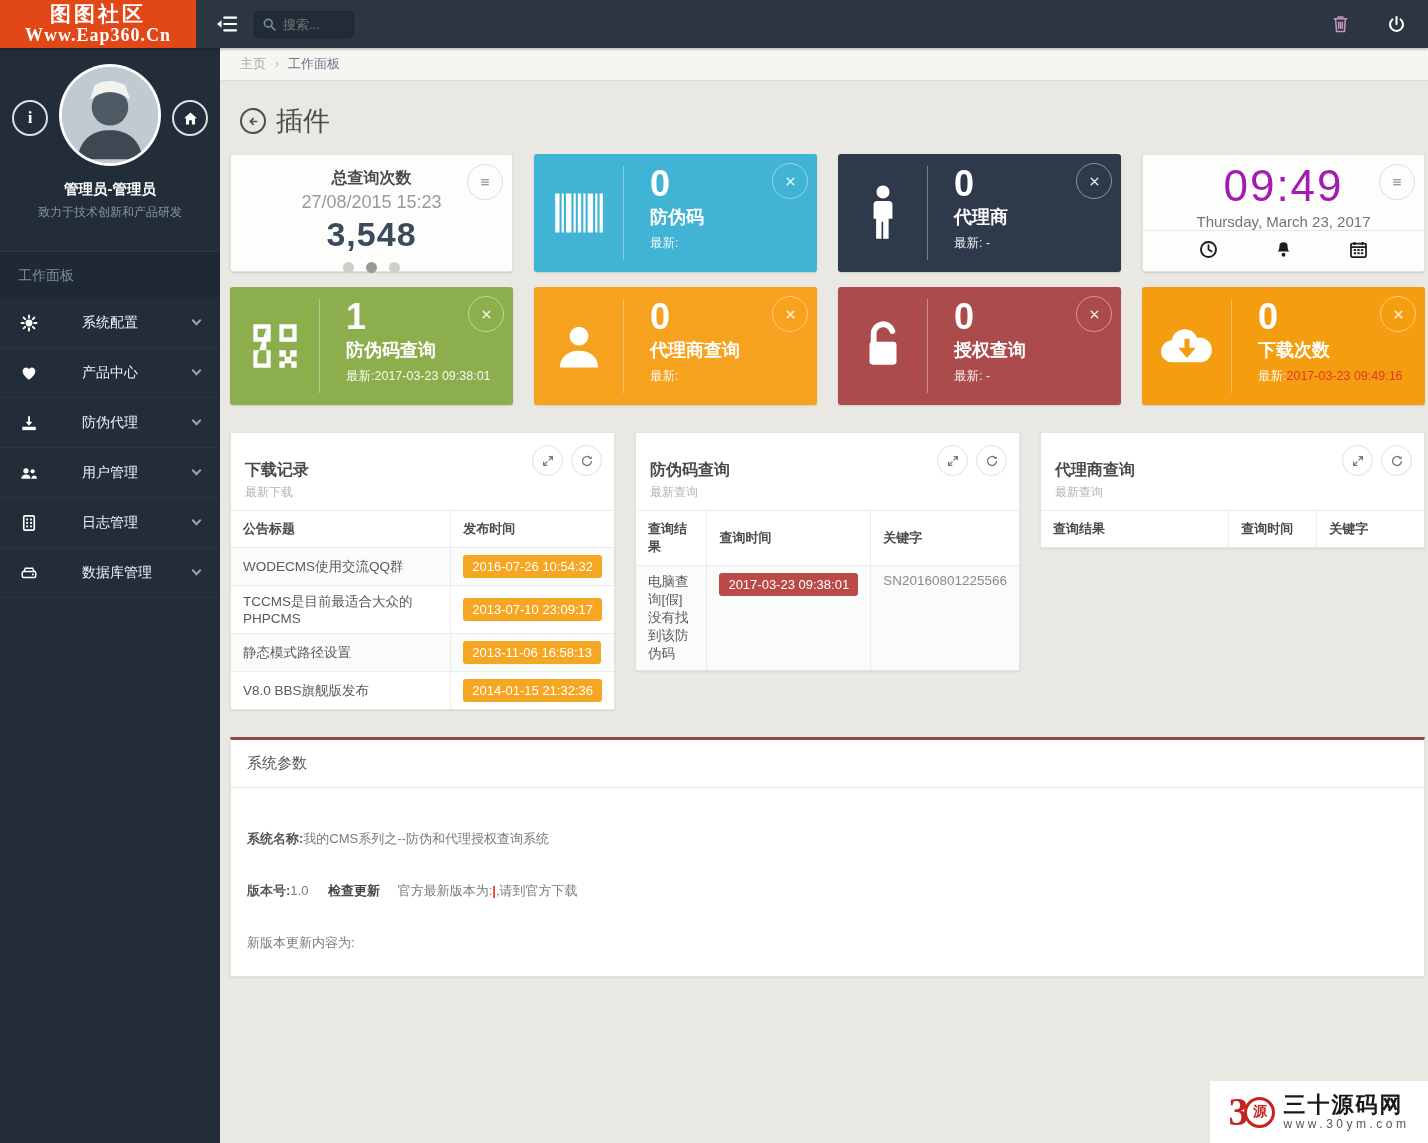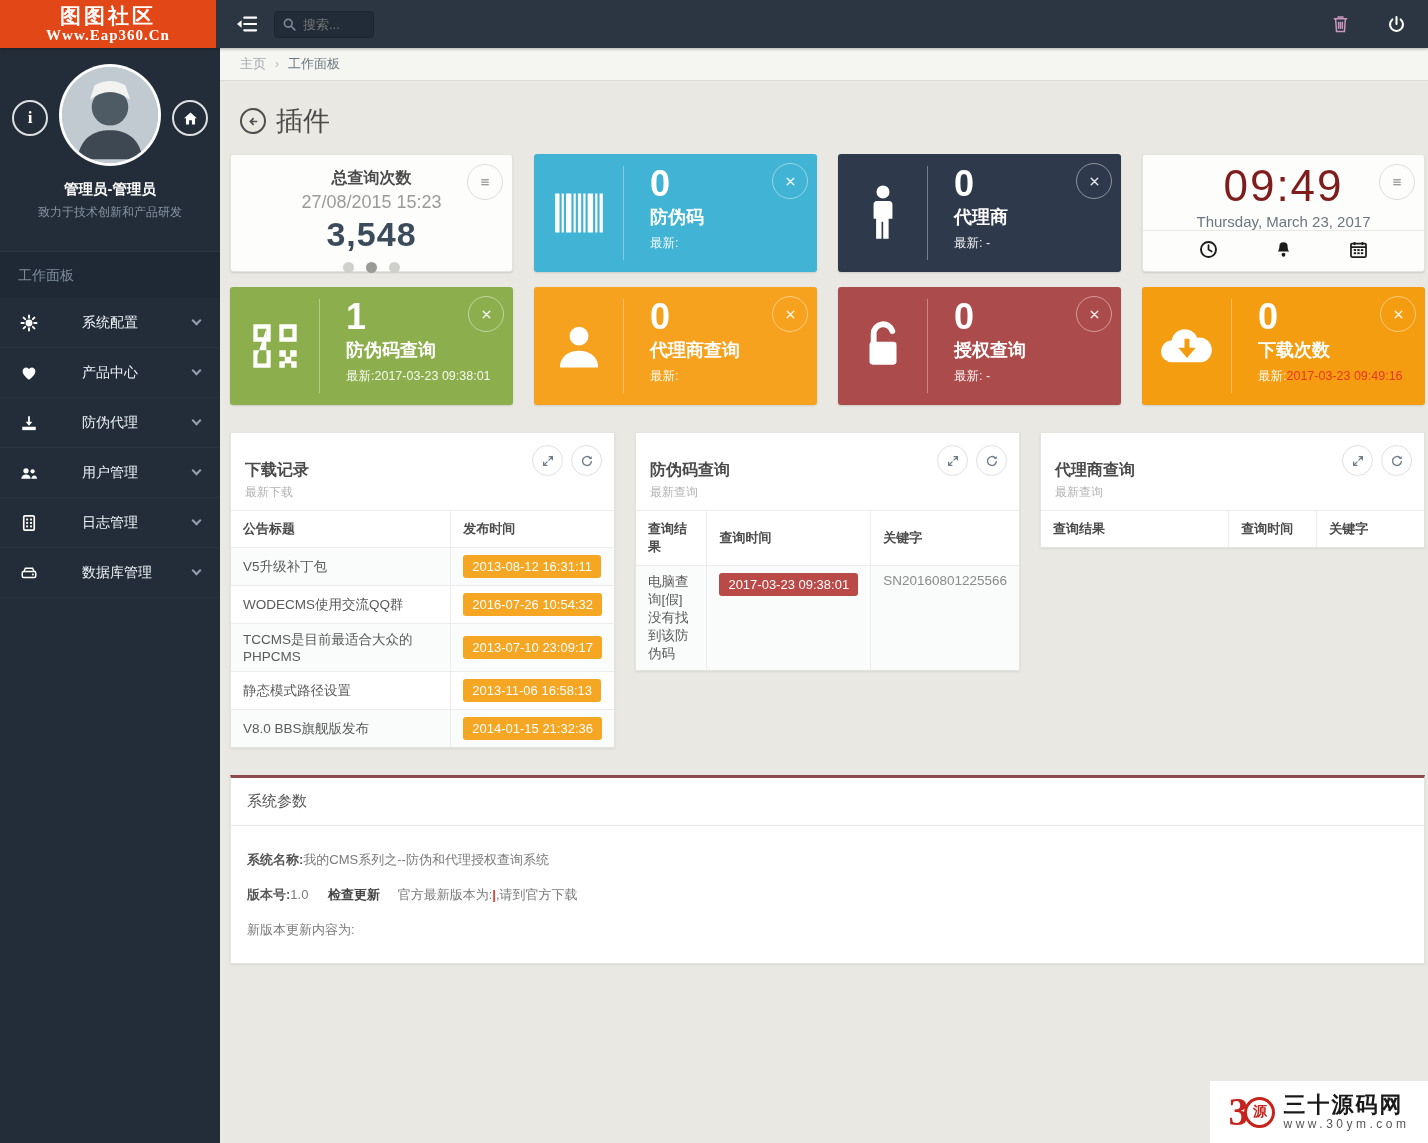--- a/index.html
+++ b/index.html
@@ -1,23 +1,23 @@
 <!DOCTYPE html>
 <html style="--brand-red: #e24718; --topbar: #2b3642; --sidebar: #232d39; --blue: #41b3d4; --dark: #2e3a4b; --green: #8cae4d; --orange: #f6a21e; --red: #ac4b4b; --orange2: #f59d11; --badge-orange: #f5a623; --badge-red: #b94a48; --accent-maroon: #8e4a4a; --latest-red: #e83525;"><head>
 <meta charset="utf-8">
 <style>
   * { margin:0; padding:0; box-sizing:border-box; }
   html,body { width:1428px; height:1143px; overflow:hidden; font-family:"Liberation Sans",sans-serif; }
   body { background:#e9e8e3; position:relative; }
 
   
   .topbar { position:absolute; top:0; left:0; width:1428px; height:48px; background:var(--topbar,#2b3642); box-shadow:0 1px 3px rgba(0,0,0,.3); z-index:30; display:flex; align-items:center; }
-  .brand { width:216px; height:48px; background:var(--brand-red,#e24718); display:flex; flex-direction:column; align-items:center; justify-content:center; }
+  .brand { width:196px; height:48px; background:var(--brand-red,#e24718); display:flex; flex-direction:column; align-items:center; justify-content:center; }
   .brand-title { color:#fff; font-size:21px; font-weight:bold; letter-spacing:3px; line-height:22px; }
-  .brand-sub { color:#fff; font-size:15px; font-weight:bold; font-family:"Liberation Serif",serif; letter-spacing:1px; }
+  .brand-sub { color:#fff; font-size:18px; font-weight:bold; font-family:"Liberation Serif",serif; letter-spacing:1px; }
   .tb-toggle { margin-left:18px; width:26px; height:22px; cursor:pointer; display:flex; align-items:center; justify-content:center; }
   .tb-search { margin-left:14px; position:relative; }
   .tb-search svg { position:absolute; left:8px; top:6px; }
   .tb-search input { width:100px; height:27px; background:#222c38; border:1px solid #1c2530; border-radius:4px; color:#93a1b0; font-size:13px; padding:0 6px 0 28px; outline:none; }
   .tb-right { margin-left:auto; display:flex; align-items:center; gap:38px; padding-right:22px; }
   .tb-iconbtn { cursor:pointer; display:flex; }
 
   
   .sidebar { position:absolute; top:48px; left:0; width:220px; height:1095px; background:var(--sidebar,#232d39); z-index:20; }
   .profile { padding:16px 0 18px; text-align:center; position:relative; }
@@ -66,21 +66,21 @@
   .card.redc   { background:var(--red,#ac4b4b); }
   .card.orange2{ background:var(--orange2,#f59d11); }
   .icon-zone { flex:0 0 90px; display:flex; align-items:center; justify-content:center; border-right:1px solid rgba(255,255,255,.35); margin:12px 0; }
   .card-body { padding:10px 0 0 26px; }
   .cb-value { font-size:36px; font-weight:bold; line-height:40px; }
   .cb-label { font-size:18px; font-weight:bold; margin-top:1px; }
   .cb-latest { font-size:12.5px; margin-top:6px; color:rgba(255,255,255,.92); }
   .cb-latest .red-date { color:var(--latest-red,#e83525); }
 
   .card.clock { background:#fdfdfc; border:1px solid #e3e3df; text-align:center; display:flex; flex-direction:column; }
-  .clk-time { font-size:44px; color:#7f1d1d; letter-spacing:2px; margin-top:6px; }
+  .clk-time { font-size:44px; color:#a21caf; letter-spacing:2px; margin-top:6px; }
   .clk-date { font-size:15px; color:#6d7680; margin-top:2px; }
   .clk-foot { margin-top:auto; border-top:1px solid #e8e8e4; height:41px; display:flex; align-items:center; justify-content:space-around; padding:0 28px; }
 
   
   .panels { display:grid; grid-template-columns:repeat(3,1fr); gap:20px; margin:27px 3px 0 10px; align-items:start; }
   .panel { background:#fff; border:1px solid #e3e3df; box-shadow:0 1px 2px rgba(0,0,0,.08); }
   .panel-head { padding:27px 14px 9px; position:relative; }
   .p-title { font-size:16px; font-weight:bold; color:#4a4a4a; }
   .p-sub { font-size:12px; color:#b3b3b3; margin-top:3px; }
   .p-btns { position:absolute; top:12px; right:12px; display:flex; gap:8px; }
@@ -92,21 +92,21 @@
   tr:nth-child(odd) td { background:#fafbfb; }
   .badge { display:inline-block; padding:4px 9px; border-radius:3px; color:#fff; font-size:13px; white-space:nowrap; }
   .badge.orange { background:var(--badge-orange,#f5a623); }
   .badge.red { background:var(--badge-red,#b94a48); }
   .key-cell { color:#8a8a8a; }
 
   
   .syspanel { margin:27px 3px 0 10px; background:#fff; border:1px solid #e3e3df; border-top:3px solid var(--accent-maroon,#8e4a4a); box-shadow:0 1px 2px rgba(0,0,0,.08); }
   .sys-head { padding:14px 16px; font-size:15px; color:#555; border-bottom:1px solid #e9e9e9; }
   .sys-body { padding:8px 16px 24px; }
-  .sys-body p { margin-top:17px; font-size:13px; color:#7a7a7a; }
+  .sys-body p { margin-top:34px; font-size:13px; color:#7a7a7a; }
   .sys-body .lbl { font-weight:bold; color:#555; }
   .sys-link { color:#444; font-weight:bold; cursor:pointer; margin:0 14px 0 16px; }
   .pipe-red { color:var(--latest-red,#e83525); font-weight:bold; }
 
   
   .watermark { position:absolute; right:0; bottom:0; width:218px; height:62px; background:#fff; display:flex; align-items:center; justify-content:center; gap:8px; z-index:40; }
   .wm-logo { display:flex; align-items:center; }
   .wm-3 { color:#c5241c; font-size:40px; font-weight:bold; font-family:"Liberation Serif",serif; line-height:40px; }
   .wm-o { width:31px; height:31px; border:3px solid #c5241c; border-radius:50%; display:flex; align-items:center; justify-content:center; margin-left:-4px; background:#fff; }
   .wm-o span { color:#c5241c; font-size:14px; font-weight:bold; }
@@ -497,24 +497,20 @@
       </div>
       <table>
         <thead>
             <tr>
           <th style="width:60%">公告标题</th>
           <th>发布时间</th>
         </tr>
           </thead>
         <tbody>
           <tr>
-              <td>V5升级补丁包</td>
-              <td><span class="badge orange">2013-08-12 16:31:11</span></td>
-            </tr>
-          <tr>
               <td>WODECMS使用交流QQ群</td>
               <td><span class="badge orange">2016-07-26 10:54:32</span></td>
             </tr>
           <tr>
               <td>TCCMS是目前最适合大众的PHPCMS</td>
               <td><span class="badge orange">2013-07-10 23:09:17</span></td>
             </tr>
           <tr>
               <td>静态模式路径设置</td>
               <td><span class="badge orange">2013-11-06 16:58:13</span></td>

